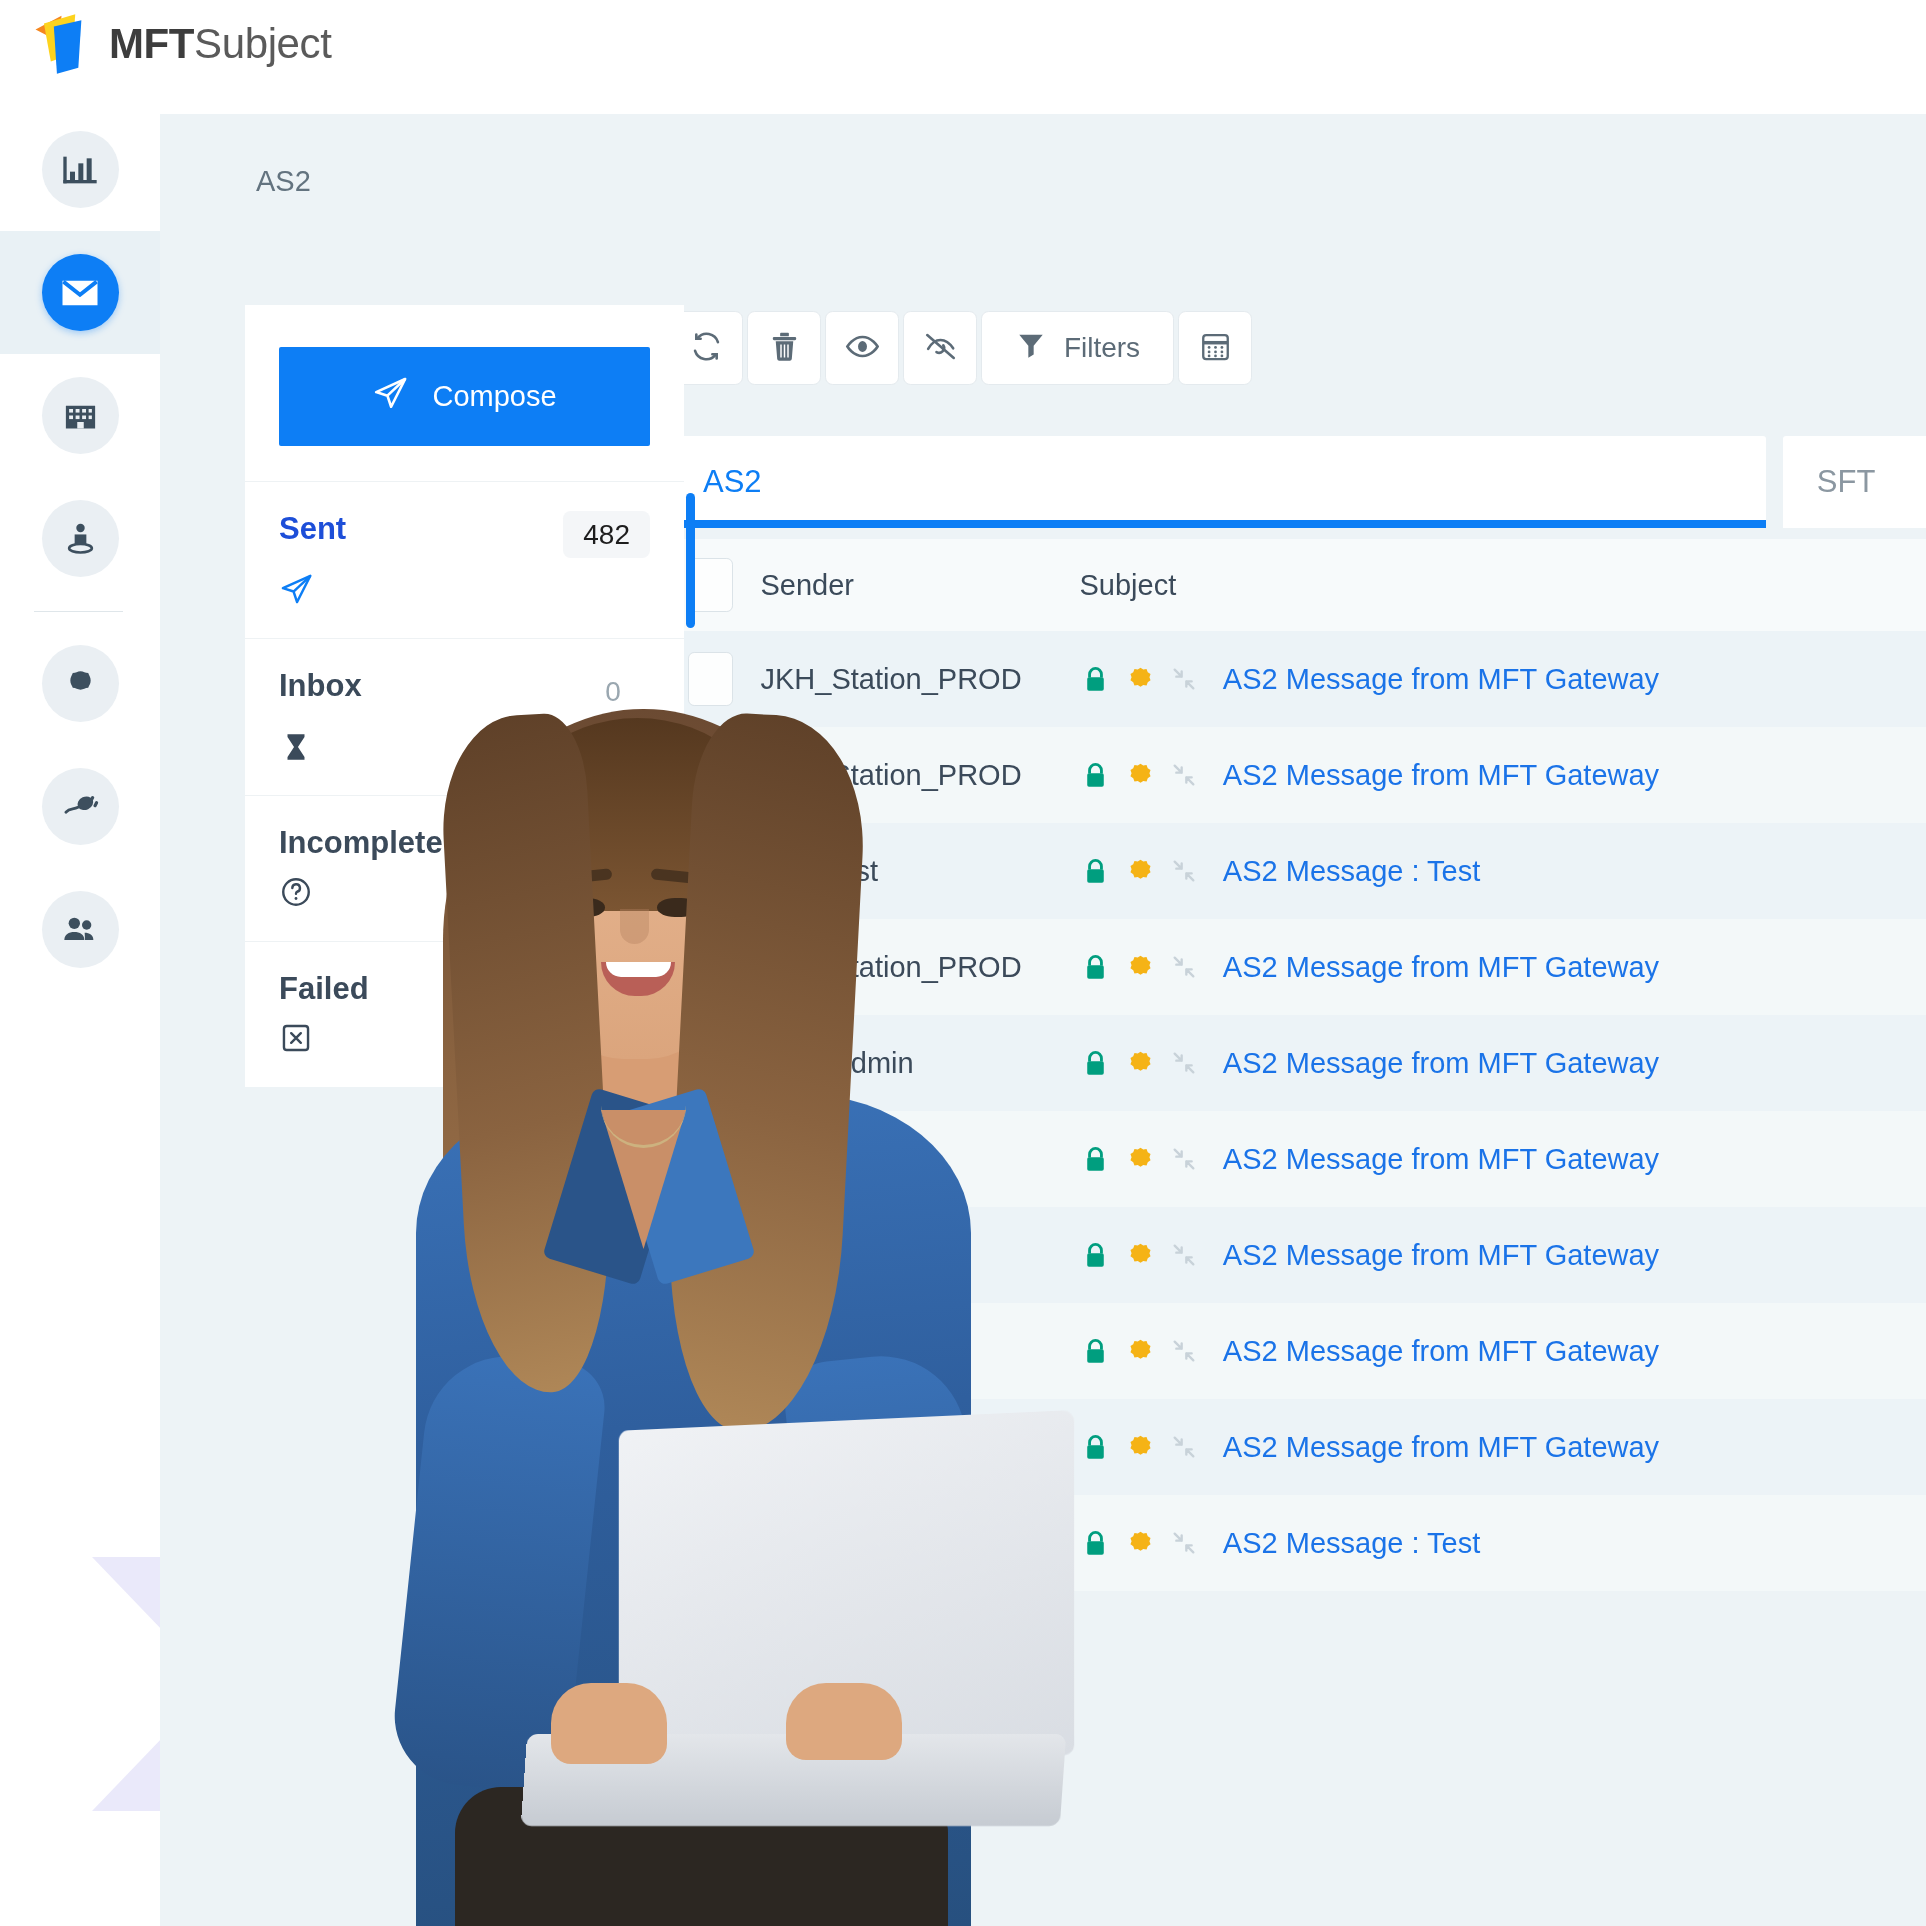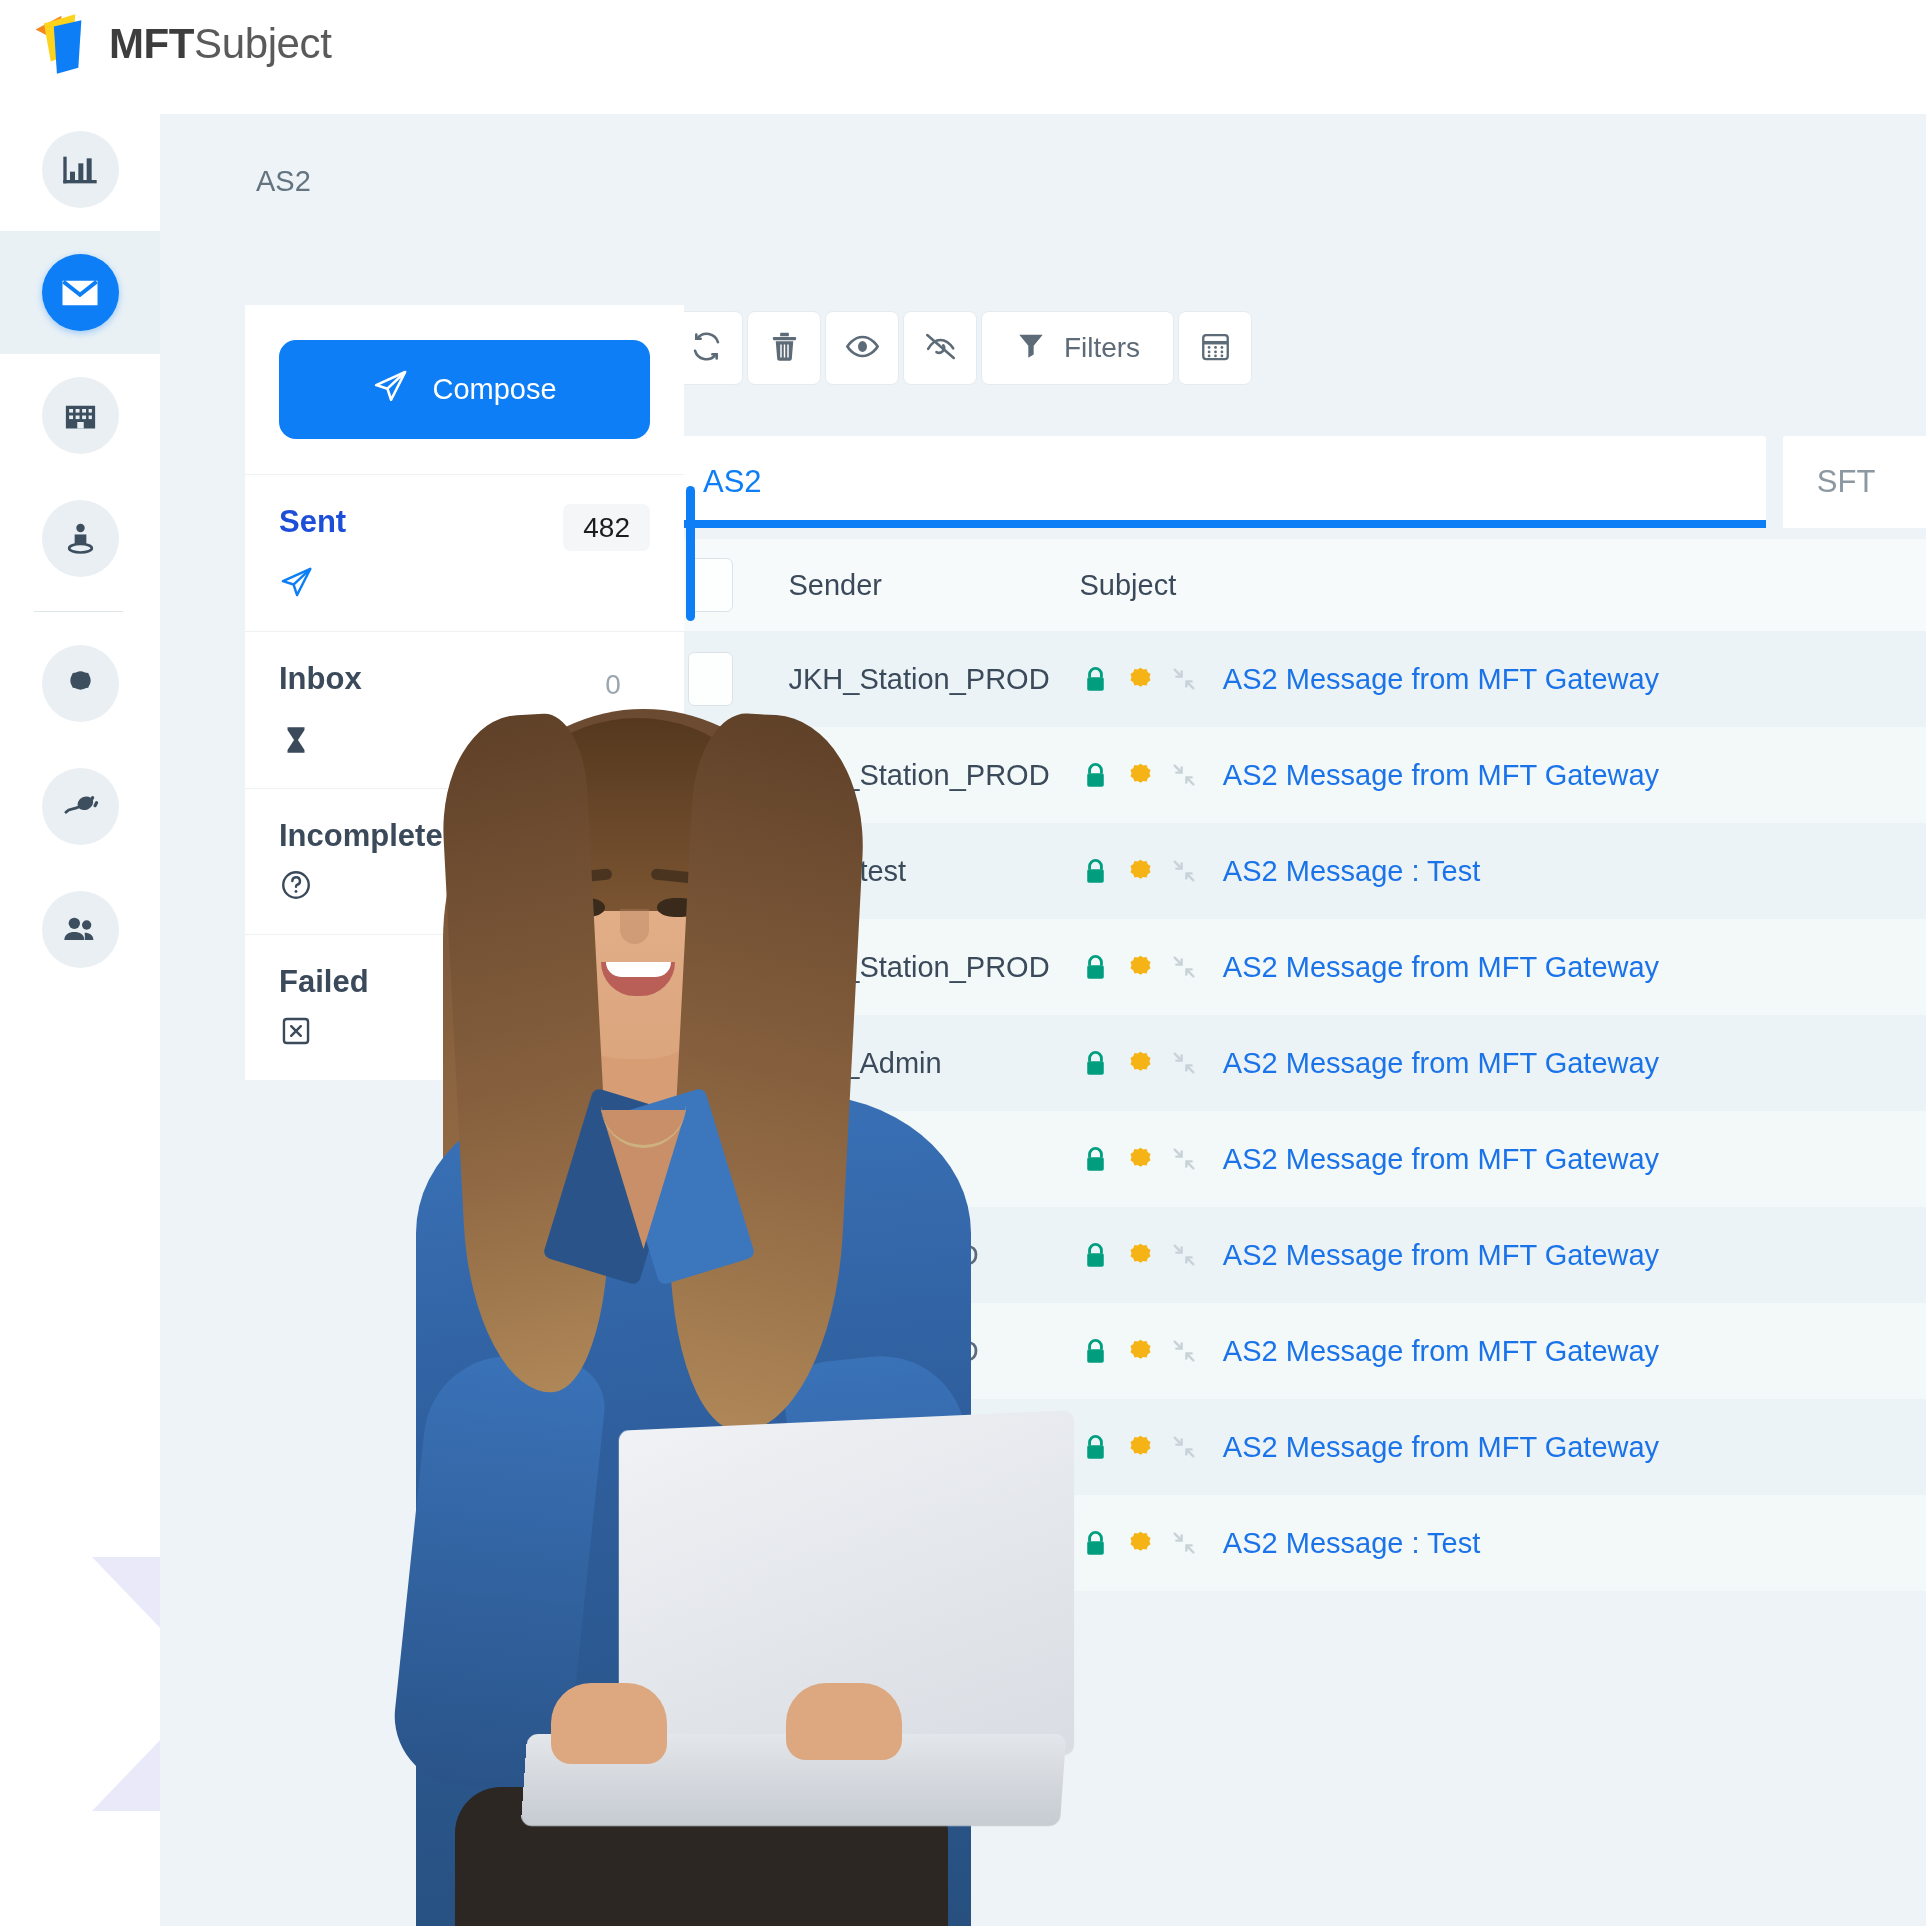--- a/index.html
+++ b/index.html
@@ -45,23 +45,24 @@
   .page-title { font-size:48px; font-weight:700; color:#3b4a5a; letter-spacing:-0.4px; }
   .page-sub { font-size:29px; color:#63737f; margin-top:10.8px; font-weight:400; }
 
   
   .folders {
     position:absolute; left:85px; top:191px; width:439px;
     z-index:22;
   }
   .compose-card { background:#fff; padding:35px 34px 35px 34px; }
   .compose-btn {
-    width:100%; height:99px; background:#0d7ef5; border:none; border-radius:17px;
+    width:100%; height:99px; background:#0d7ef5; border:none; border-radius:2px;
     color:#fff; font-size:29px; display:flex; align-items:center; justify-content:center; gap:23px;
     font-family:"Liberation Sans", sans-serif;
+    margin-top:7px;
   }
   .folder {
     background:#fff; padding:29px 34px 31px 34px; position:relative;
     border-top:0.8px solid #eef2f4; min-height:146px;
   }
   .folder.active .f-name { color:#1d4ed8; }
   .folder.active::after{ content:""; position:absolute; right:-10.8px; top:10.8px; bottom:10.8px; width:9.2px; background:#0d7ef5; border-radius:4.6px; }
   .f-top { display:flex; align-items:flex-start; justify-content:space-between; }
   .f-name { font-size:31px; font-weight:700; color:#3b4a5a; }
   .f-count {
@@ -89,21 +90,21 @@
   }
   .tab.active { color:#0d7ef5; width:1133px; }
   .tab.active::after { content:""; position:absolute; left:0; right:0; bottom:0; height:7.7px; background:#0d7ef5; }
 
   .table { position:absolute; left:509px; top:425px; right:0; z-index:16; }
   .thead { display:flex; align-items:center; height:92px; background:#f7fafb; padding-left:18.5px; }
   .row { display:flex; align-items:center; height:96px; padding-left:18.5px; }
   .row.even { background:rgba(236,243,247,.72); }
   .row.odd { background:rgba(247,251,252,.55); }
   .cb { width:45px; height:54px; border:0.8px solid #dbe3e8; border-radius:6.2px; background:#fdfefe; flex:none; }
-  .c-sender { width:347px; padding-left:56px; font-size:29px; color:#3b4a5a; }
+  .c-sender { width:347px; padding-left:28px; font-size:29px; color:#3b4a5a; }
   .c-sender.faded { color:#5b6b7a; }
   .th { font-size:29px; color:#3b4a5a; }
   .c-subject { display:flex; align-items:center; gap:15.4px; }
   .subj-link { font-size:29px; color:#1a73e8; margin-left:9.2px; white-space:nowrap; }
   .ico-lock { color:#009e7f; display:flex; }
   .ico-seal { color:#f5b316; display:flex; }
   .ico-zip { color:#c8d2d9; display:flex; }
 
   
   .person { position:absolute; left:370px; bottom:0; width:647px; height:1248px; z-index:60; pointer-events:none; }

